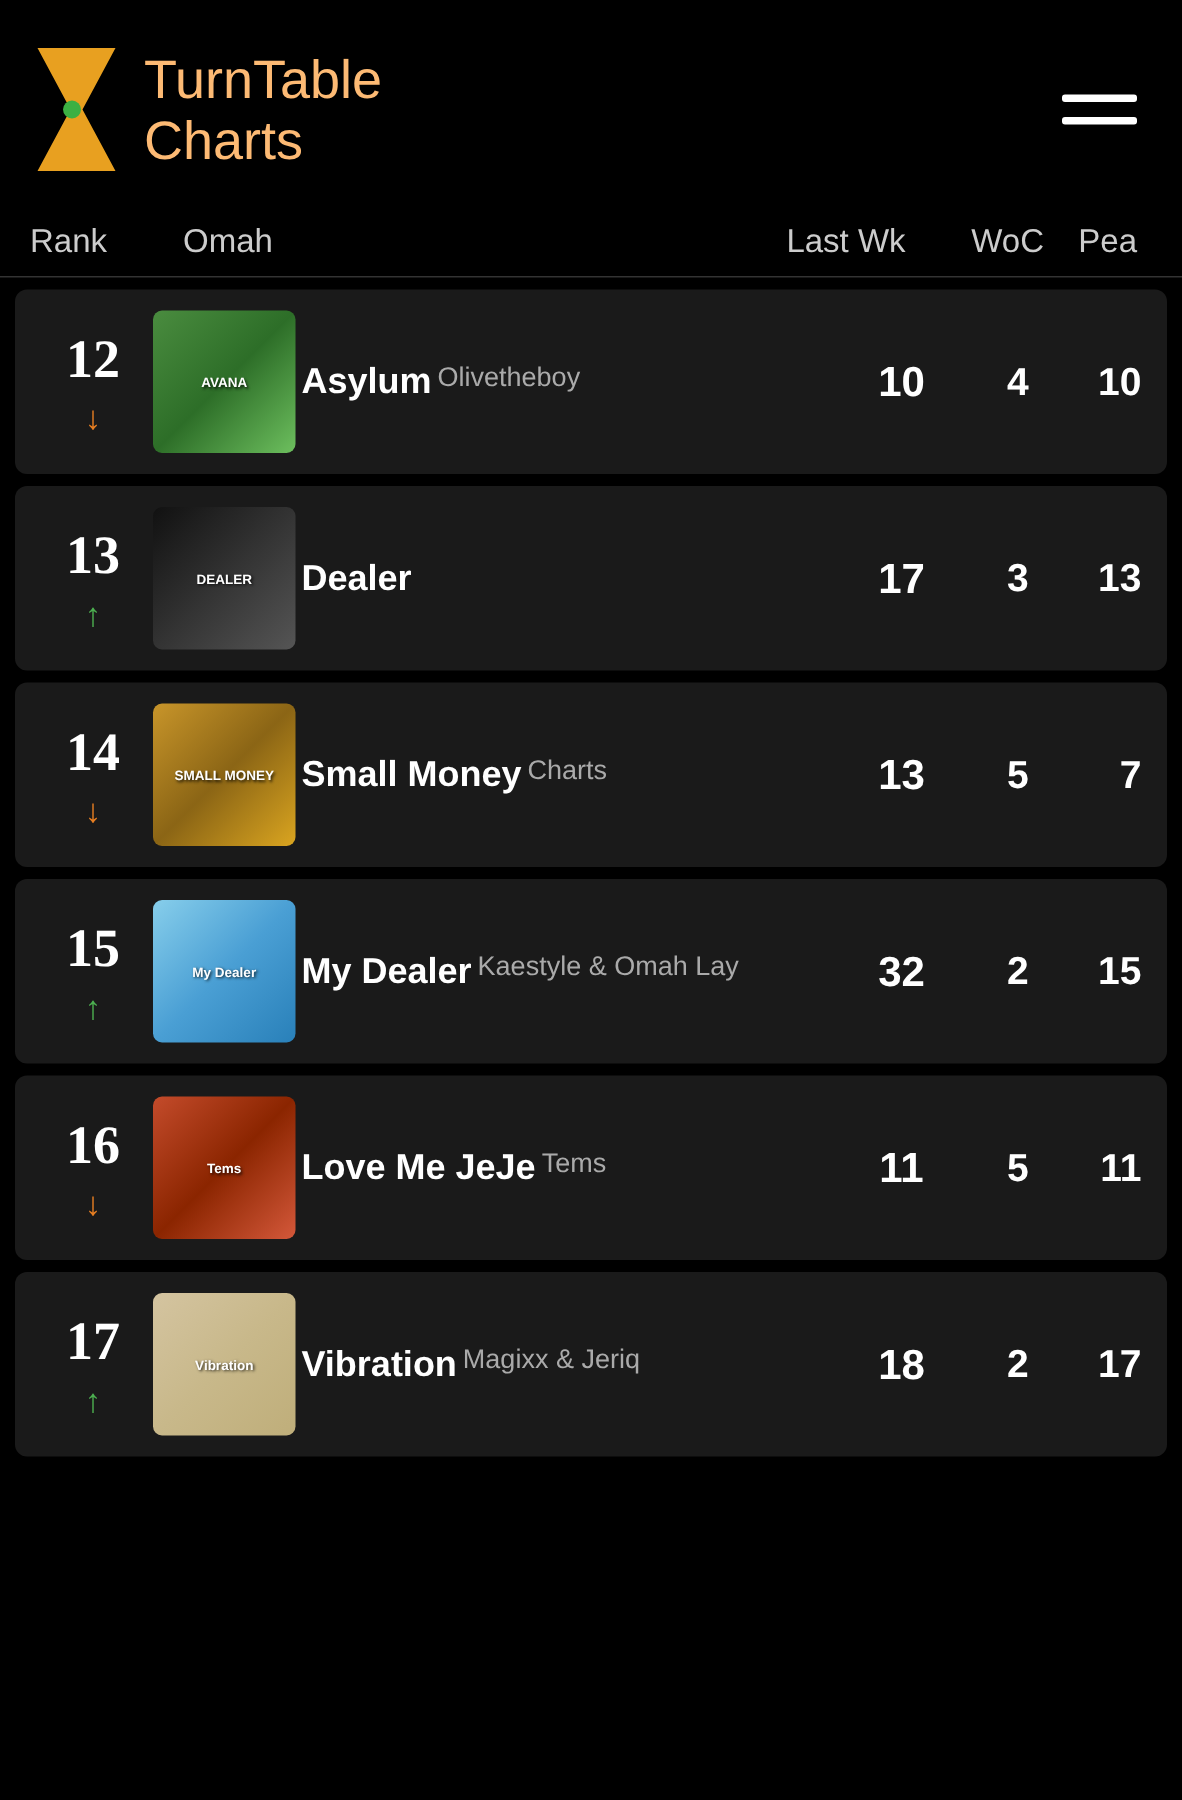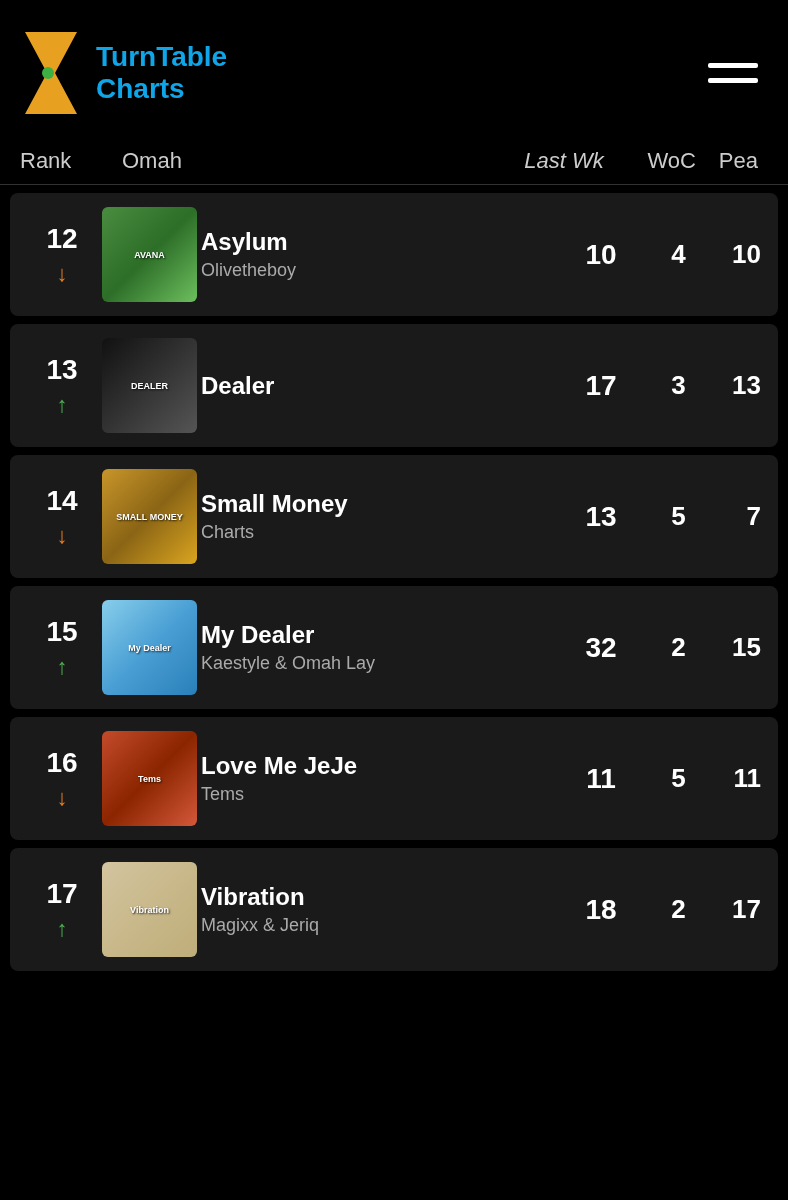--- a/index.html
+++ b/index.html
@@ -22,24 +22,24 @@
     .logo-area {
       display: flex;
       align-items: center;
       gap: 14px;
     }
     .logo-icon {
       width: 62px;
       height: 90px;
     }
     .logo-text {
-      font-size: 28px;
-      font-weight: bold;
+      font-size: 36px;
+      font-weight: normal;
       line-height: 1.15;
-      color: #0ea5e9;
+      color: #fdba74;
     }
     .hamburger {
       display: flex;
       flex-direction: column;
       gap: 10px;
       cursor: pointer;
     }
     .hamburger-line {
       width: 50px;
       height: 5px;
@@ -53,21 +53,21 @@
       align-items: center;
       padding: 10px 20px 10px 20px;
       border-bottom: 1px solid #333;
       font-size: 22px;
       color: #ccc;
       font-weight: normal;
       gap: 12px;
     }
     .col-rank { width: 90px; }
     .col-entry { flex: 1; }
-    .col-lastwk { width: 100px; text-align: center; font-style: italic; }
+    .col-lastwk { width: 100px; text-align: center; }
     .col-woc { width: 70px; text-align: right; }
     .col-peak { width: 60px; text-align: right; padding-right: 10px; }
 
     
     .chart-row {
       display: flex;
       align-items: center;
       background: #1a1a1a;
       margin: 8px 10px;
       border-radius: 8px;
@@ -75,23 +75,24 @@
       min-height: 120px;
     }
     .rank-col {
       width: 80px;
       display: flex;
       flex-direction: column;
       align-items: center;
       gap: 6px;
     }
     .rank-number {
-      font-size: 28px;
+      font-size: 36px;
       font-weight: bold;
       color: #fff;
+      font-family: Liberation Serif, serif;
     }
     .arrow-up { color: #4caf50; font-size: 22px; }
     .arrow-down { color: #e67e22; font-size: 22px; }
 
     .album-art {
       width: 95px;
       height: 95px;
       border-radius: 6px;
       overflow: hidden;
       flex-shrink: 0;
@@ -128,21 +129,21 @@
       color: #fff;
       text-align: center;
       padding: 4px;
       font-weight: bold;
       text-shadow: 1px 1px 2px rgba(0,0,0,0.8);
     }
 
     .entry-info {
       flex: 1;
       display: flex;
-      flex-direction: column;
+      flex-direction: row;
       gap: 4px;
     }
     .song-title {
       font-size: 24px;
       font-weight: bold;
       color: #fff;
     }
     .song-artist {
       font-size: 18px;
       color: #aaa;

